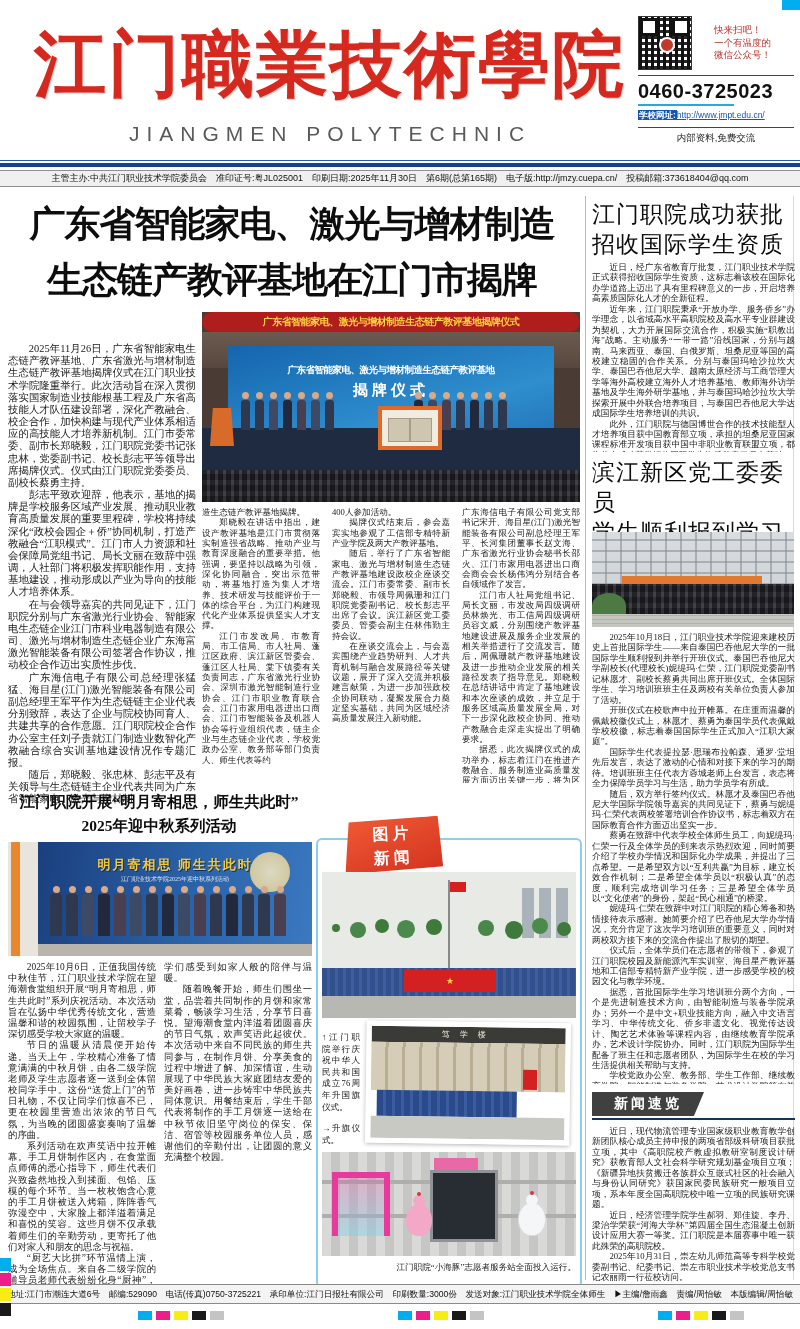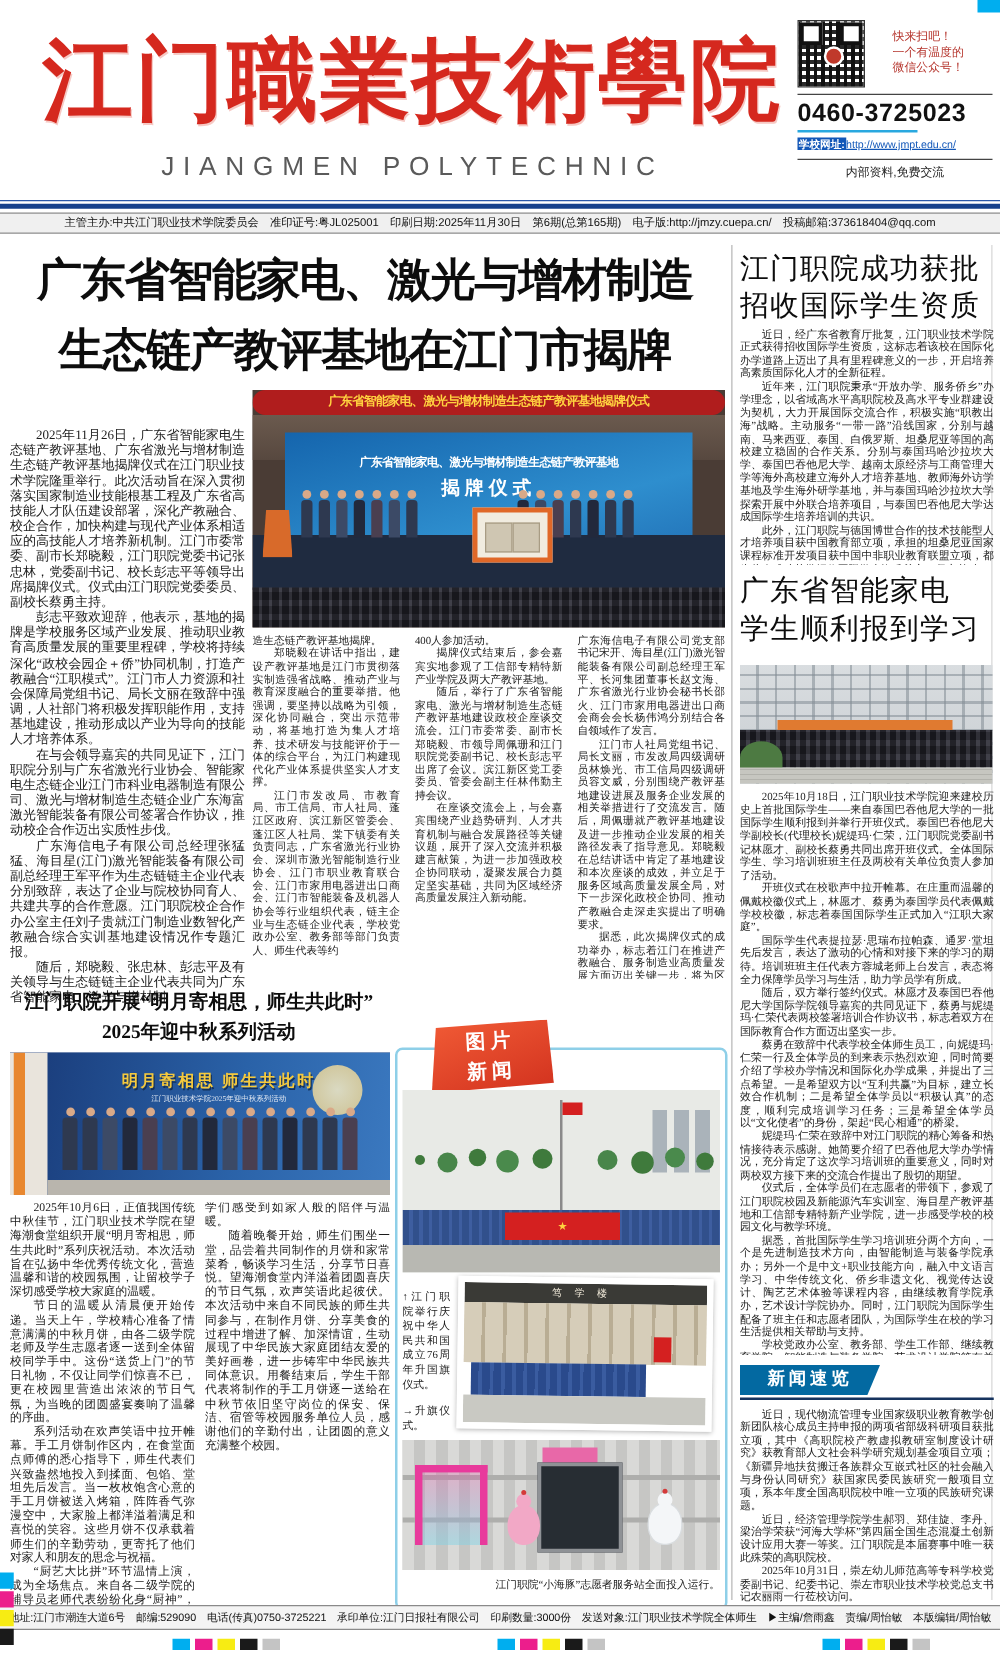--- a/index.html
+++ b/index.html
@@ -89,21 +89,21 @@
         repeating-linear-gradient(90deg,transparent 0 13px,rgba(130,140,148,.55) 13px 15px),
         linear-gradient(180deg,#d9dde0,#c9ced2);}
   .bp-banner{position:absolute;left:30px;top:44px;width:140px;height:9px;background:#e07a30;}
   .bp-crowd{position:absolute;left:0;top:52px;width:100%;height:30px;}
   .bp-steps{position:absolute;left:0;bottom:0;width:100%;height:13px;
             background:repeating-linear-gradient(0deg,#c6c6c0 0 3px,#b2b2ac 3px 4px);}
   .bp-bush{position:absolute;left:0;bottom:8px;width:34px;height:26px;border-radius:50% 50% 0 0;background:#4d7a42;}
   .rt-b-body{left:592px;top:632px;width:203px;height:452px;}
   
   .briefs-head{left:592px;top:1092px;width:203px;height:26px;border-bottom:2px solid #16335e;}
-  .briefs-badge{width:112px;height:24px;background:#0369a1;color:#fff;text-align:center;
+  .briefs-badge{width:112px;height:24px;background:#404040;color:#fff;text-align:center;
                 font-size:14px;font-weight:bold;line-height:24px;letter-spacing:3px;
                 clip-path:polygon(0 0,100% 0,91% 100%,0 100%);}
   .briefs-body{left:592px;top:1126px;width:203px;height:156px;font-size:8.7px;line-height:1.2;}
   
   .ma-title{left:4px;top:790px;width:310px;text-align:center;font-weight:900;font-size:15.5px;line-height:24px;color:#0d0d0d;}
   .ma-photo{left:8px;top:842px;width:304px;height:114px;background:#1b3f7e;}
   .ma-wall{position:absolute;left:0;top:0;width:30px;height:100%;background:#e9e4dc;}
   .ma-wall i{position:absolute;left:3px;top:0;width:9px;height:100%;background:#e8872f;display:block;}
   .ma-back{position:absolute;left:30px;top:0;right:0;height:100%;
            background:linear-gradient(100deg,#1b3f7e,#2a62a8 55%,#3b79c0);}
@@ -281,21 +281,21 @@
   <div class="abs body-col rt-body rt-a-body">
     <div>
         <p>近日，经广东省教育厅批复，江门职业技术学院正式获得招收国际学生资质，这标志着该校在国际化办学道路上迈出了具有里程碑意义的一步，开启培养高素质国际化人才的全新征程。</p>
         <p>近年来，江门职院秉承“开放办学、服务侨乡”办学理念，以省域高水平高职院校及高水平专业群建设为契机，大力开展国际交流合作，积极实施“职教出海”战略。主动服务“一带一路”沿线国家，分别与越南、马来西亚、泰国、白俄罗斯、坦桑尼亚等国的高校建立稳固的合作关系。分别与泰国玛哈沙拉坎大学、泰国巴吞他尼大学、越南太原经济与工商管理大学等海外高校建立海外人才培养基地、教师海外访学基地及学生海外研学基地，并与泰国玛哈沙拉坎大学探索开展中外联合培养项目，与泰国巴吞他尼大学达成国际学生培养培训的共识。</p>
         <p>此外，江门职院与德国博世合作的技术技能型人才培养项目获中国教育部立项，承担的坦桑尼亚国家课程标准开发项目获中国中非职业教育联盟立项，都为此次成功获批招收国际学生资质奠定了坚实基础。</p>
       </div>
 
   </div>
 
   <div class="abs art-title rt-b-title">
-    <div>广东省智能家电</div>
+    <div>滨江新区党工委委员</div>
     <div>学生顺利报到学习</div>
   </div>
   <div class="abs photo rt-b-photo">
     <div class="bp-banner"></div>
     <div class="bp-crowd crowd"></div>
     <div class="bp-bush"></div>
     <div class="bp-steps"></div>
   </div>
   <div class="abs body-col rt-body rt-b-body">
     <div>
@@ -348,21 +348,21 @@
         <div class="person"></div>
       <div class="person"></div>
         <div class="person"></div>
         <div class="person"></div>
     </div>
     <div class="ma-ground"></div>
   </div>
   <div class="abs body-col ma-col1">
       <p>2025年10月6日，正值我国传统中秋佳节，江门职业技术学院在望海潮食堂组织开展“明月寄相思，师生共此时”系列庆祝活动。本次活动旨在弘扬中华优秀传统文化，营造温馨和谐的校园氛围，让留校学子深切感受学校大家庭的温暖。</p>
       <p>节日的温暖从清晨便开始传递。当天上午，学校精心准备了情意满满的中秋月饼，由各二级学院老师及学生志愿者逐一送到全体留校同学手中。这份“送货上门”的节日礼物，不仅让同学们惊喜不已，更在校园里营造出浓浓的节日气氛，为当晚的团圆盛宴奏响了温馨的序曲。</p>
-      <p>系列活动在欢声笑语中拉开帷幕。手工月饼制作区内，在食堂面点师傅的悉心指导下，师生代表们兴致盎然地投入到揉面、包馅、堂坦先后发言。当一枚枚饱含心意的手工月饼被送入烤箱，阵阵香气弥漫空中，大家脸上都洋溢着满足和喜悦的笑容。这些月饼不仅承载着师生们的辛勤劳动，更寄托了他们对家人和朋友的思念与祝福。</p>
+      <p>系列活动在欢声笑语中拉开帷幕。手工月饼制作区内，在食堂面点师傅的悉心指导下，师生代表们兴致盎然地投入到揉面、包馅、压模的每个环节。当一枚枚饱含心意的手工月饼被送入烤箱，阵阵香气弥漫空中，大家脸上都洋溢着满足和喜悦的笑容。这些月饼不仅承载着师生们的辛勤劳动，更寄托了他们对家人和朋友的思念与祝福。</p>
       <p>“厨艺大比拼”环节温情上演，成为全场焦点。来自各二级学院的辅导员老师代表纷纷化身“厨神”，亮出拿手绝活，为同学们烹制出一道道饱含“家”味的美味佳肴。从精湛的刀工到娴熟的翻炒，从地方风味到经典家常菜，每一道菜品都倾注了老师们对学生的关爱与呵护。现场香气四溢，掌声不断，师生围桌共品，不仅满足了味蕾，更让同</p>
     </div>
   <div class="abs body-col ma-col2 cont">
     <div>
         <p>学们感受到如家人般的陪伴与温暖。</p>
         <p>随着晚餐开始，师生们围坐一堂，品尝着共同制作的月饼和家常菜肴，畅谈学习生活，分享节日喜悦。望海潮食堂内洋溢着团圆喜庆的节日气氛，欢声笑语此起彼伏。本次活动中来自不同民族的师生共同参与，在制作月饼、分享美食的过程中增进了解、加深情谊，生动展现了中华民族大家庭团结友爱的美好画卷，进一步铸牢中华民族共同体意识。用餐结束后，学生干部代表将制作的手工月饼逐一送给在中秋节依旧坚守岗位的保安、保洁、宿管等校园服务单位人员，感谢他们的辛勤付出，让团圆的意义充满整个校园。</p>
       </div>
 
   </div>
 

